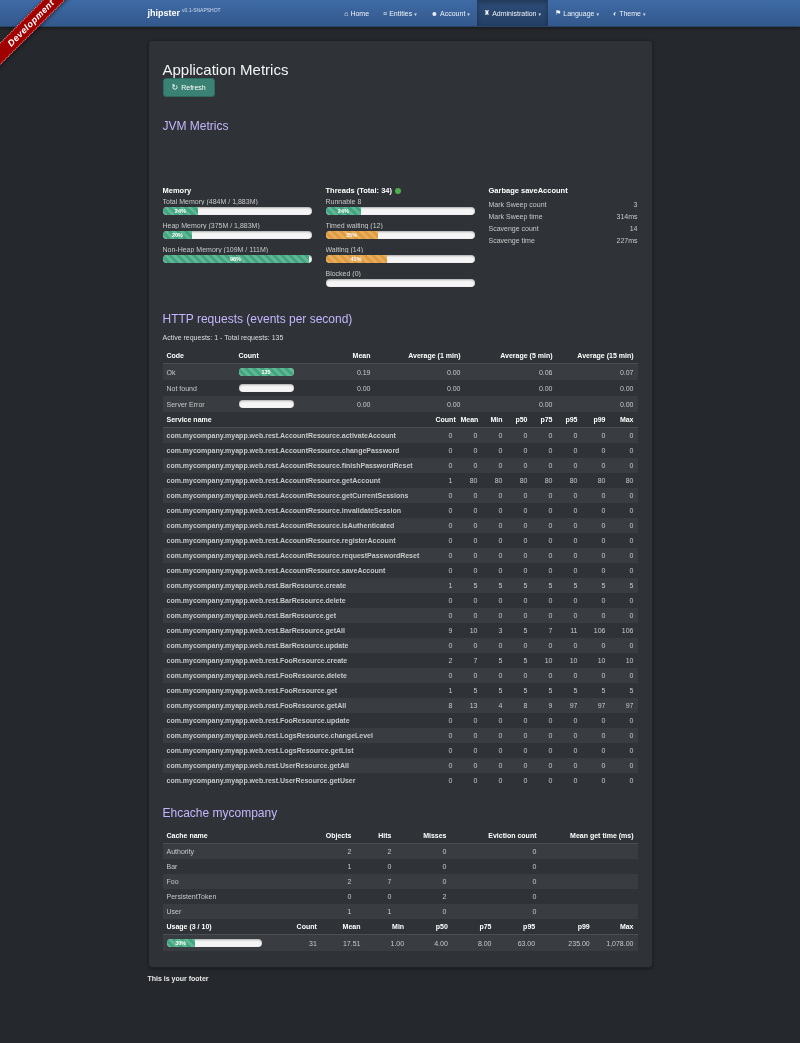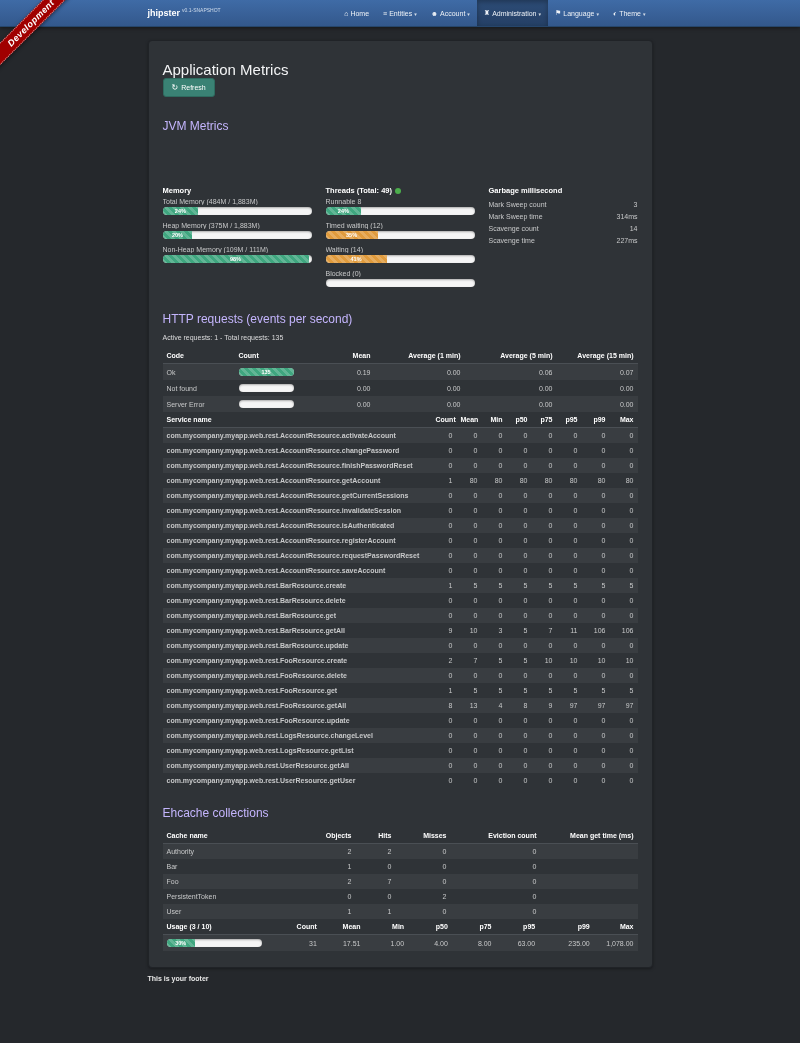--- a/index.html
+++ b/index.html
@@ -188,21 +188,21 @@
                 <div class="bar green" data-name="progress-fill" style="width: 98%;">
                   <span data-name="progress-text">98%</span>
                 </div>
               </div>
             </div>
           </div>
       </div>
 
       <div class="jvm-col" data-name="threads-section">
         <div class="subhead" data-name="threads-heading">
-          <span data-name="threads-heading-label">Threads (Total: 49)</span>
+          <span data-name="threads-heading-label">Threads (Total: 34)</span>
           <span class="thread-dot" data-name="threads-status-icon"></span>
         </div>
         <div data-name="thread-bars">
 
             <div class="metric" data-name="thread-metric">
               <div class="metric-label" data-name="metric-label">Runnable 8</div>
               <div class="progress" data-name="thread-progress-bar">
                 <div class="bar green" data-name="progress-fill" style="width: 24%;">
                   <span data-name="progress-text">24%</span>
                 </div>
@@ -232,21 +232,21 @@
               <div class="progress" data-name="thread-progress-bar">
                 <div class="bar green" data-name="progress-fill" style="width: 0%;">
                   <span data-name="progress-text"></span>
                 </div>
               </div>
             </div>
           </div>
       </div>
 
       <div class="jvm-col" data-name="garbage-collections-section">
-        <div class="subhead" data-name="gc-heading">Garbage millisecond</div>
+        <div class="subhead" data-name="gc-heading">Garbage saveAccount</div>
         <div data-name="gc-rows">
 
             <div class="gc-row" data-name="gc-row">
               <span class="gc-label" data-name="gc-label">Mark Sweep count</span>
               <span class="gc-value" data-name="gc-value">3</span>
             </div>
 
             <div class="gc-row" data-name="gc-row">
               <span class="gc-label" data-name="gc-label">Mark Sweep time</span>
               <span class="gc-value" data-name="gc-value">314ms</span>
@@ -629,21 +629,21 @@
             <td class="num">0</td>
             <td class="num">0</td>
             <td class="num">0</td>
             <td class="num">0</td>
             <td class="num">0</td>
           </tr>
         </tbody>
     </table>
 
     
-    <h2 class="section" data-name="ehcache-statistics-heading">Ehcache collections</h2>
+    <h2 class="section" data-name="ehcache-statistics-heading">Ehcache mycompany</h2>
     <table class="tbl ehcache-table" data-name="ehcache-table">
       <thead>
         <tr data-name="table-header-row">
           <th data-name="column-header">Cache name</th>
           <th class="num" data-name="column-header">Objects</th>
           <th class="num" data-name="column-header">Hits</th>
           <th class="num" data-name="column-header">Misses</th>
           <th class="num" data-name="column-header">Eviction count</th>
           <th class="num" data-name="column-header">Mean get time (ms)</th>
         </tr>

